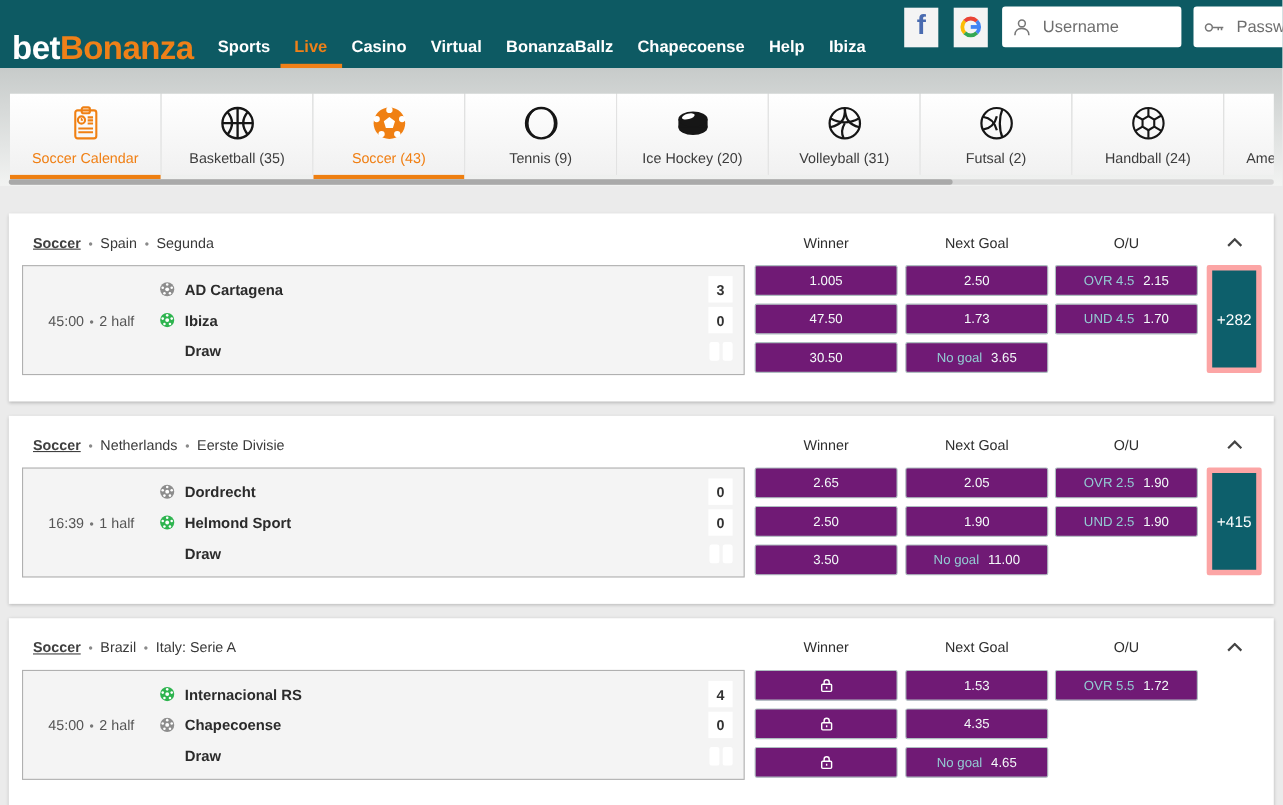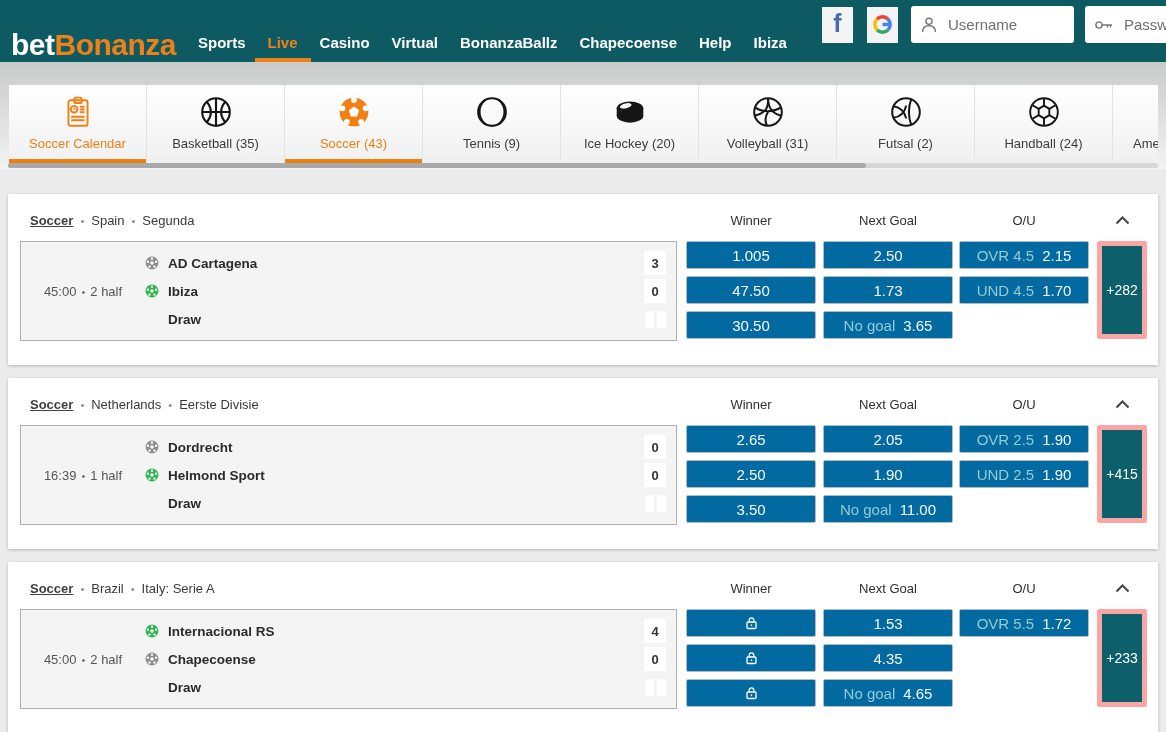--- a/index.html
+++ b/index.html
@@ -68,22 +68,22 @@
   .t-row.draw .name { margin-left:23px; }
   .score-box { width:22px; height:24px; background:#ffffff; display:flex; align-items:center; justify-content:center; font-size:13px; color:#333; }
   .pause { width:22px; display:flex; justify-content:center; gap:3px; }
   .pause span { width:9px; height:17px; background:#ffffff; border-radius:2px; }
 
   .odds-area { display:flex; margin-left:9px; }
   .odds-col { width:130px; display:flex; flex-direction:column; gap:7px; }
   .odds-col.c1 { margin-right:7px; }
   .odds-col.c2 { margin-right:6px; }
   .odds-col.c3 { margin-right:8px; }
-  .odd-btn { height:28px; background:#0369a1; border:1px solid #aebec0; border-radius:2px;
-             display:flex; align-items:center; justify-content:center; color:#f4fafa; font-size:15px; cursor:pointer; }
+  .odd-btn { height:28px; background:#701a75; border:1px solid #aebec0; border-radius:2px;
+             display:flex; align-items:center; justify-content:center; color:#f4fafa; font-size:12px; cursor:pointer; }
   .odd-btn .lbl { color:#93cbd3; margin-right:8px; }
   .odd-btn.locked { cursor:default; }
   .more-btn { width:50px; height:98px; background:#0d5f6b; border:5px solid #fca5a5; border-radius:2px;
               display:flex; align-items:center; justify-content:center; color:#ffffff; font-size:14px; cursor:pointer; }
 </style>
 </head>
 <body>
 
 <div class="navbar">
   <div class="logo"><span class="bet">bet</span><span class="bonanza">Bonanza</span></div>
@@ -526,20 +526,17 @@
               <span class="lbl">No goal</span>
               <span>4.65</span>
             </div>
         </div>
         <div class="odds-col c3">
           <div class="odd-btn">
               <span class="lbl">OVR 5.5</span>
               <span>1.72</span>
             </div>
         </div>
-        <div class="more-btn">
-            <span>+233</span>
-          </div>
       </div>
     </div>
   </div>
 
 </div>
 
 </body></html>

